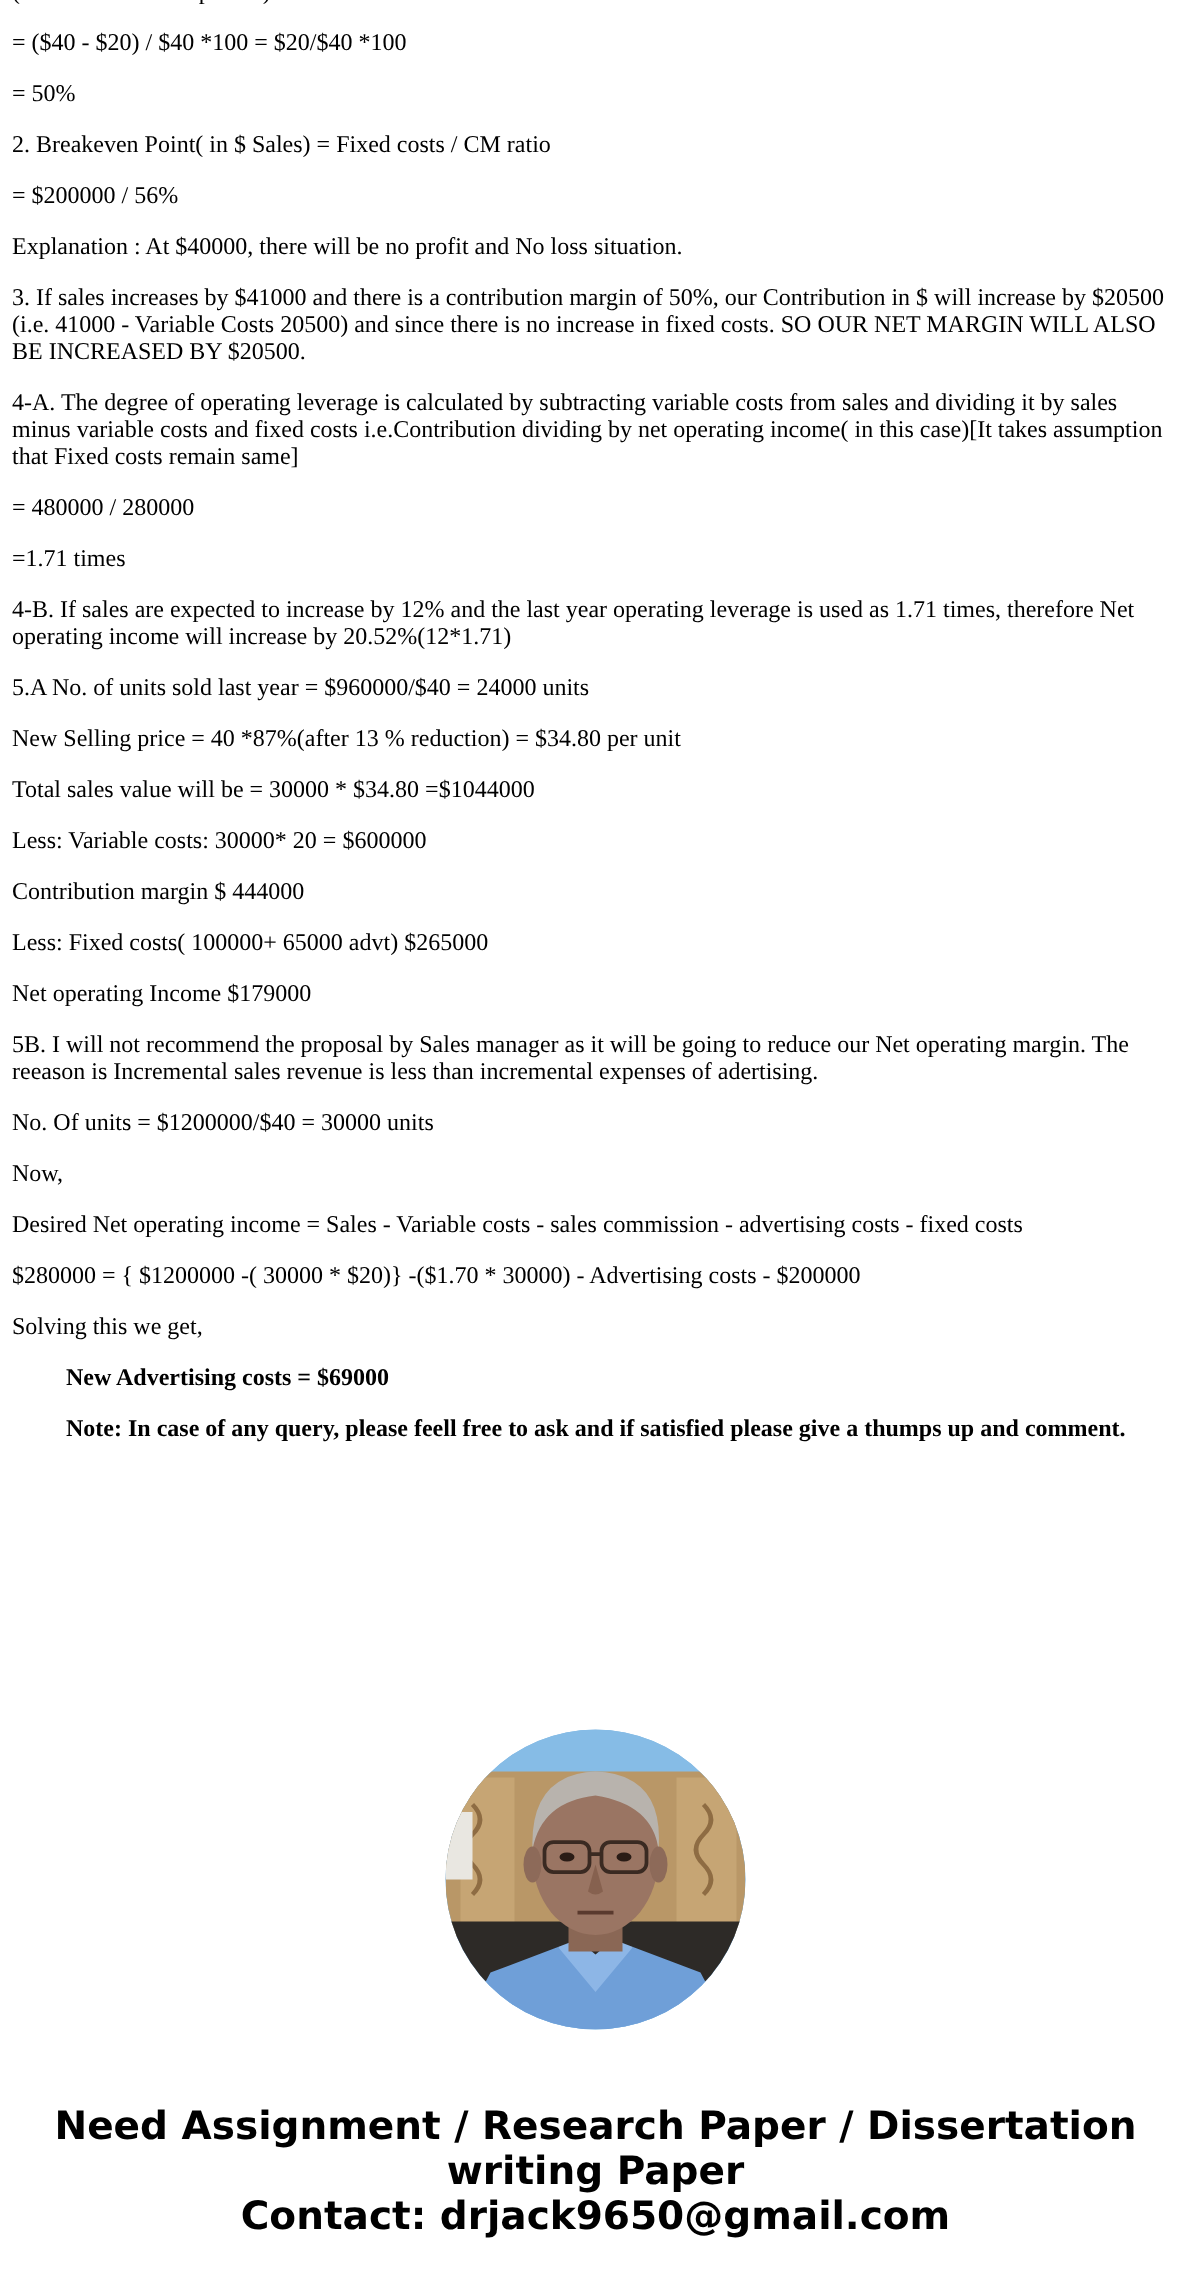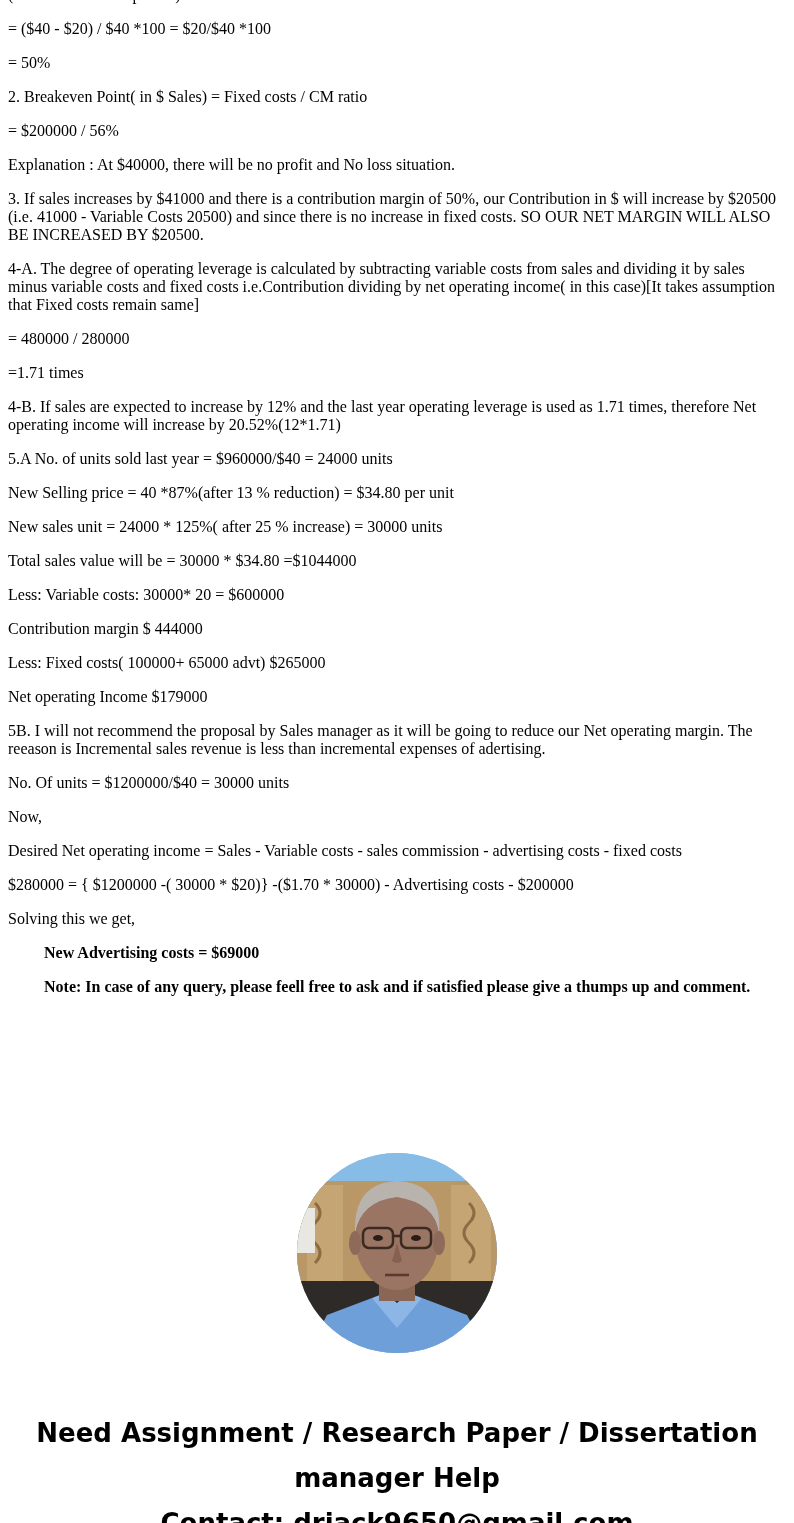--- a/index.html
+++ b/index.html
@@ -50,40 +50,39 @@
       left: 0;
       top: 1403px;
       width: 794px;
       text-align: center;
       font-family: "DejaVu Sans", sans-serif;
       font-weight: bold;
       font-size: 26px;
       line-height: 30px;
       color: #000000;
     }
-    .promo div { margin: 15px; }
+    .promo div { margin: 0; }
   </style>
 </head>
 <body>
 
 <div class="content">
   <p>(Sales - Variable expenses) / Sales *100</p>
   <p>= ($40 - $20) / $40 *100 = $20/$40 *100</p>
   <p>= 50%</p>
   <p>2. Breakeven Point( in $ Sales) = Fixed costs / CM ratio</p>
   <p>= $200000 / 56%</p>
   <p>Explanation : At $40000, there will be no profit and No loss situation.</p>
   <p>3. If sales increases by $41000 and there is a contribution margin of 50%, our Contribution in $ will increase by $20500 (i.e. 41000 - Variable Costs 20500) and since there is no increase in fixed costs. SO OUR NET MARGIN WILL ALSO BE INCREASED BY $20500.</p>
   <p>4-A. The degree of operating leverage is calculated by subtracting variable costs from sales and dividing it by sales minus variable costs and fixed costs i.e.Contribution dividing by net operating income( in this case)[It takes assumption that Fixed costs remain same]</p>
   <p>= 480000 / 280000</p>
   <p>=1.71 times</p>
   <p>4-B. If sales are expected to increase by 12% and the last year operating leverage is used as 1.71 times, therefore Net operating income will increase by 20.52%(12*1.71)</p>
   <p>5.A No. of units sold last year = $960000/$40 = 24000 units</p>
   <p>New Selling price = 40 *87%(after 13 % reduction) = $34.80 per unit</p>
-  <p>New sales unit = 24000 * 125%( after 25 % increase) = 30000 units</p>
   <p>Total sales value will be = 30000 * $34.80 =$1044000</p>
   <p>Less: Variable costs: 30000* 20 = $600000</p>
   <p>Contribution margin $ 444000</p>
   <p>Less: Fixed costs( 100000+ 65000 advt) $265000</p>
   <p>Net operating Income $179000</p>
   <p>5B. I will not recommend the proposal by Sales manager as it will be going to reduce our Net operating margin. The reeason is Incremental sales revenue is less than incremental expenses of adertising.</p>
   <p>No. Of units = $1200000/$40 = 30000 units</p>
   <p>Now,</p>
   <p>Desired Net operating income = Sales - Variable costs - sales commission - advertising costs - fixed costs</p>
   <p>$280000 = { $1200000 -( 30000 * $20)} -($1.70 * 30000) - Advertising costs - $200000</p>
@@ -127,15 +126,15 @@
     <ellipse cx="119" cy="85" rx="5" ry="3" fill="#2a1c16"></ellipse>
 
     <path d="M100 90 L95 108 Q100 112 105 108 Z" fill="#86614f"></path>
 
     <line x1="88" y1="122" x2="112" y2="122" stroke="#5a3a2e" stroke-width="2.5"></line>
   </svg>
 </div>
 
 <div class="promo">
   <div>Need Assignment / Research Paper / Dissertation</div>
-  <div>manager Help</div>
+  <div>writing Paper</div>
   <div>Contact: drjack9650@gmail.com</div>
 </div>
 
 </body></html>

